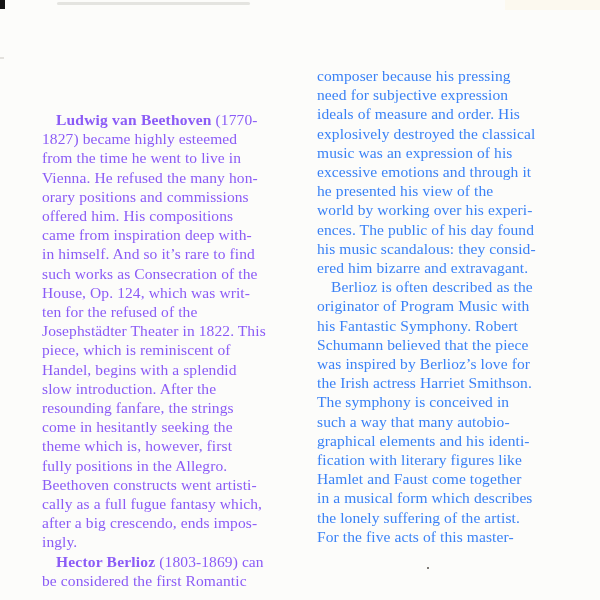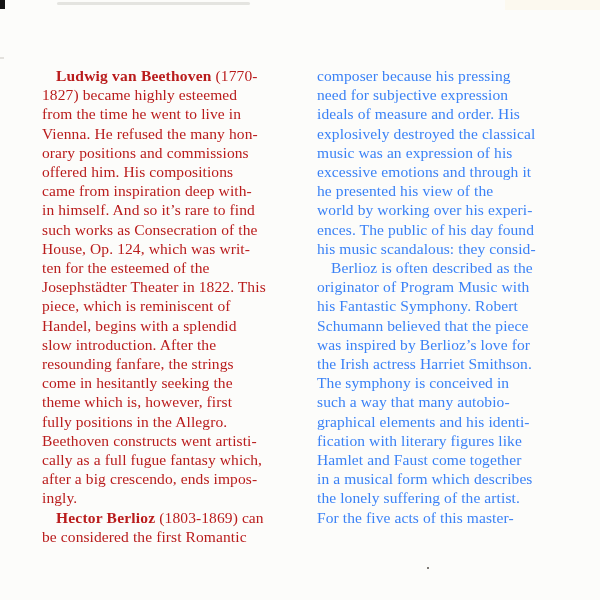--- a/index.html
+++ b/index.html
@@ -73,32 +73,32 @@
 </style>
 </head>
 <body style="background: rgb(252, 252, 250);">
 
 <div class="page">
   <div class="corner-mark" style="background: rgb(20, 20, 20);"></div>
   <div class="top-smudge" style="background: rgb(207, 207, 202);"></div>
   <div class="corner-tint"></div>
   <div class="edge-mark" style="background: rgb(201, 197, 192);"></div>
 
-  <div class="column column-left" id="col-left" style="color: #b91c1c;">
+  <div class="column column-left" id="col-left" style="color: #8b5cf6; margin-top: 44px;">
       <div class="line indent"><strong>Ludwig van Beethoven</strong> (1770-</div>
       <div class="line">1827) became highly esteemed</div>
       <div class="line">from the time he went to live in</div>
       <div class="line">Vienna. He refused the many hon-</div>
       <div class="line">orary positions and commissions</div>
       <div class="line">offered him. His compositions</div>
       <div class="line">came from inspiration deep with-</div>
       <div class="line">in himself. And so it’s rare to find</div>
       <div class="line">such works as Consecration of the</div>
       <div class="line">House, Op. 124, which was writ-</div>
-      <div class="line">ten for the esteemed of the</div>
+      <div class="line">ten for the refused of the</div>
       <div class="line">Josephstädter Theater in 1822. This</div>
       <div class="line">piece, which is reminiscent of</div>
       <div class="line">Handel, begins with a splendid</div>
       <div class="line">slow introduction. After the</div>
       <div class="line">resounding fanfare, the strings</div>
       <div class="line">come in hesitantly seeking the</div>
       <div class="line">theme which is, however, first</div>
       <div class="line">fully positions in the Allegro.</div>
       <div class="line">Beethoven constructs went artisti-</div>
       <div class="line">cally as a full fugue fantasy which,</div>
@@ -111,20 +111,21 @@
       <div class="line">composer because his pressing</div>
       <div class="line">need for subjective expression</div>
       <div class="line">ideals of measure and order. His</div>
       <div class="line">explosively destroyed the classical</div>
       <div class="line">music was an expression of his</div>
       <div class="line">excessive emotions and through it</div>
       <div class="line">he presented his view of the</div>
       <div class="line">world by working over his experi-</div>
       <div class="line">ences. The public of his day found</div>
       <div class="line">his music scandalous: they consid-</div>
+      <div class="line">ered him bizarre and extravagant.</div>
       <div class="line indent">Berlioz is often described as the</div>
       <div class="line">originator of Program Music with</div>
       <div class="line">his Fantastic Symphony. Robert</div>
       <div class="line">Schumann believed that the piece</div>
       <div class="line">was inspired by Berlioz’s love for</div>
       <div class="line">the Irish actress Harriet Smithson.</div>
       <div class="line">The symphony is conceived in</div>
       <div class="line">such a way that many autobio-</div>
       <div class="line">graphical elements and his identi-</div>
       <div class="line">fication with literary figures like</div>

